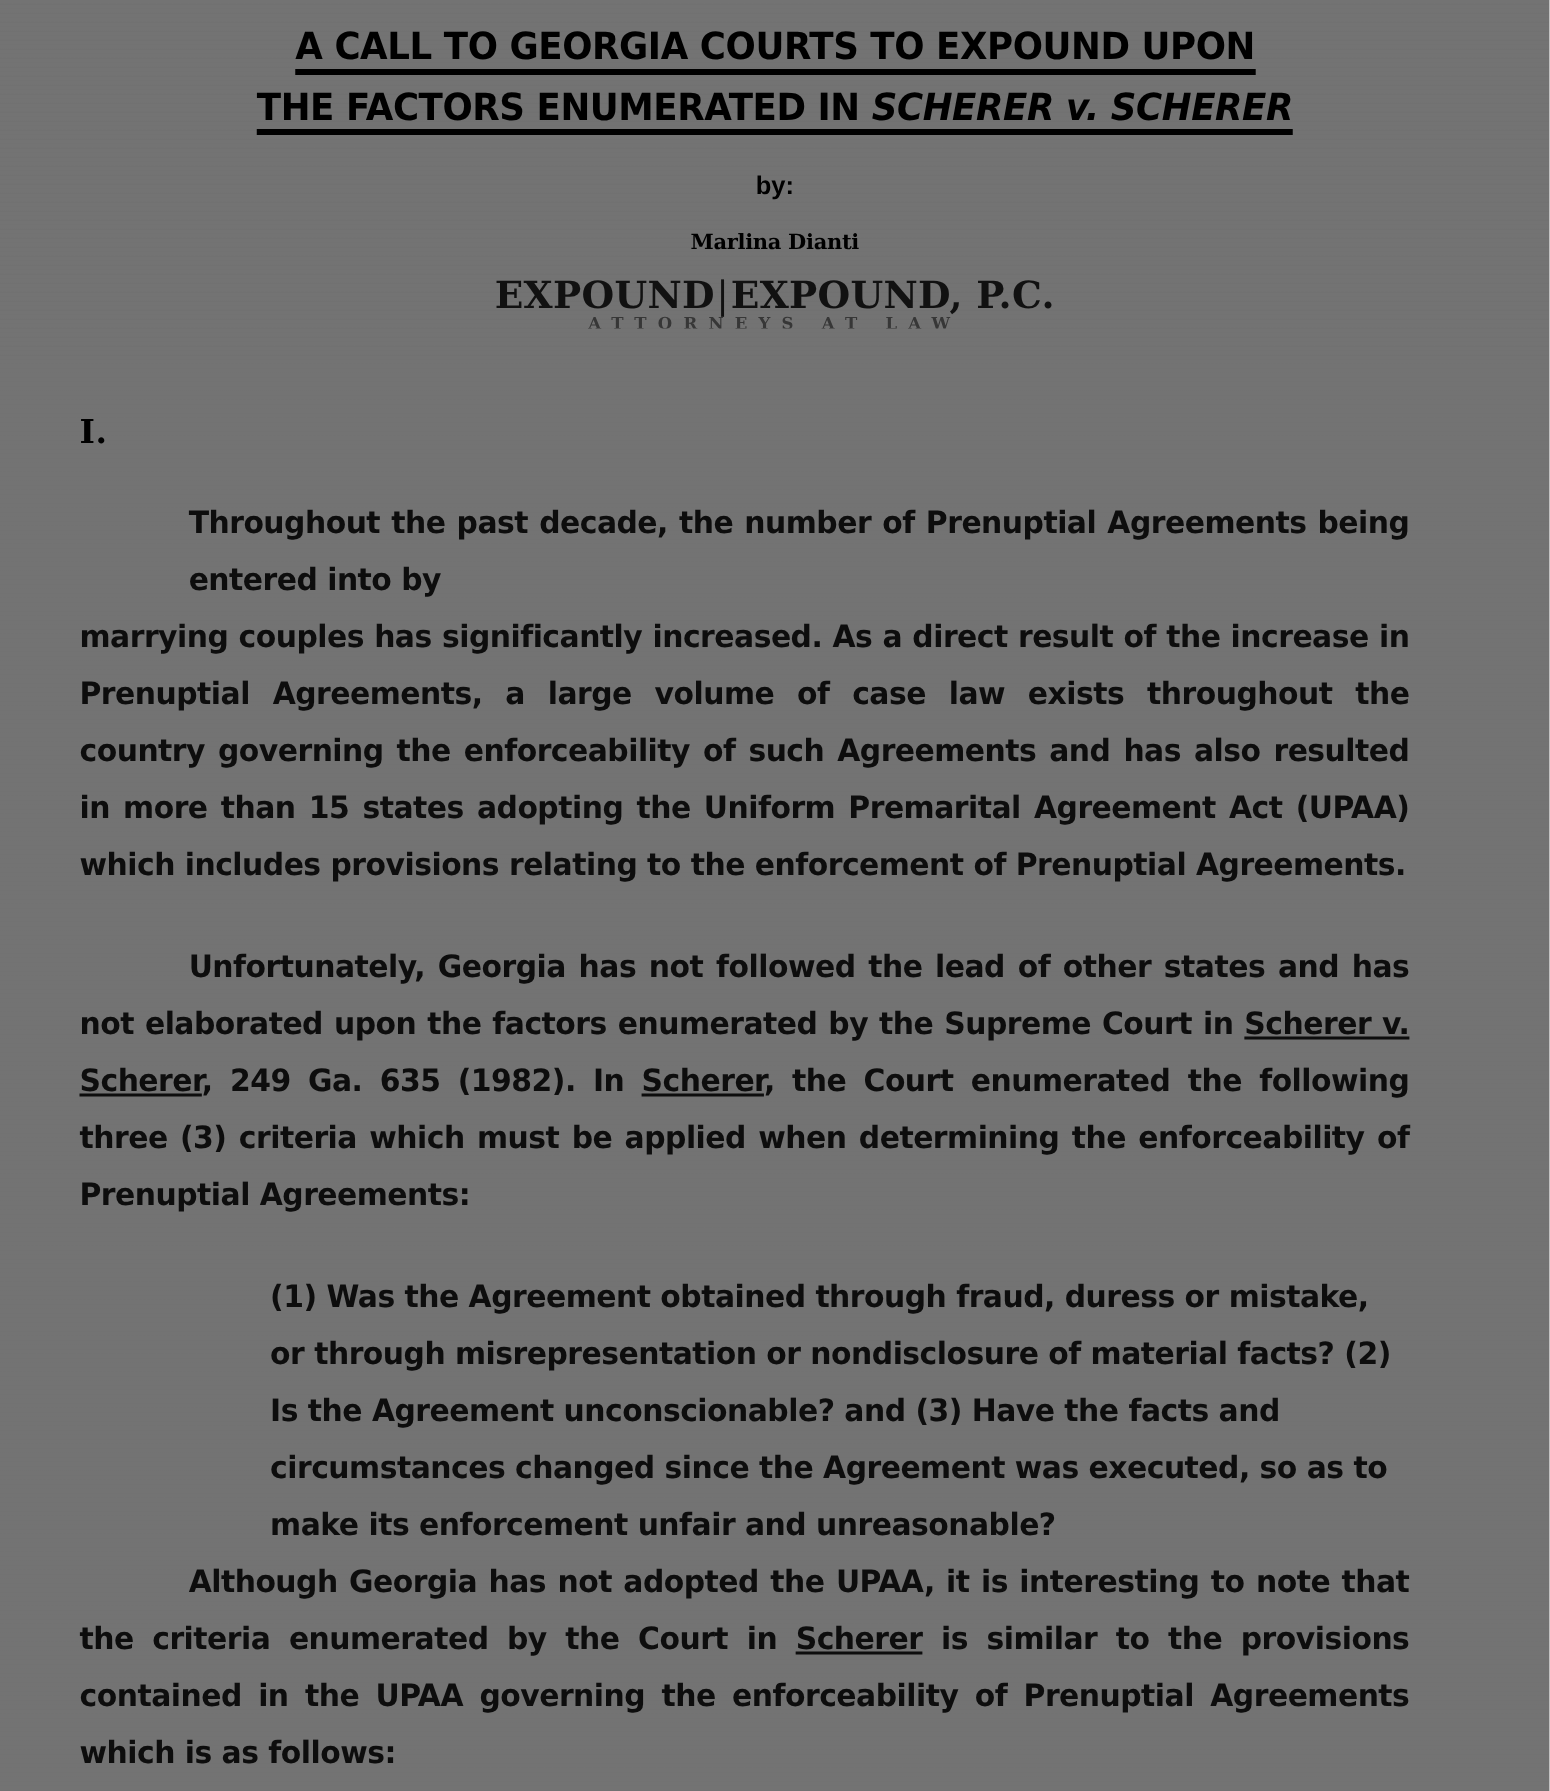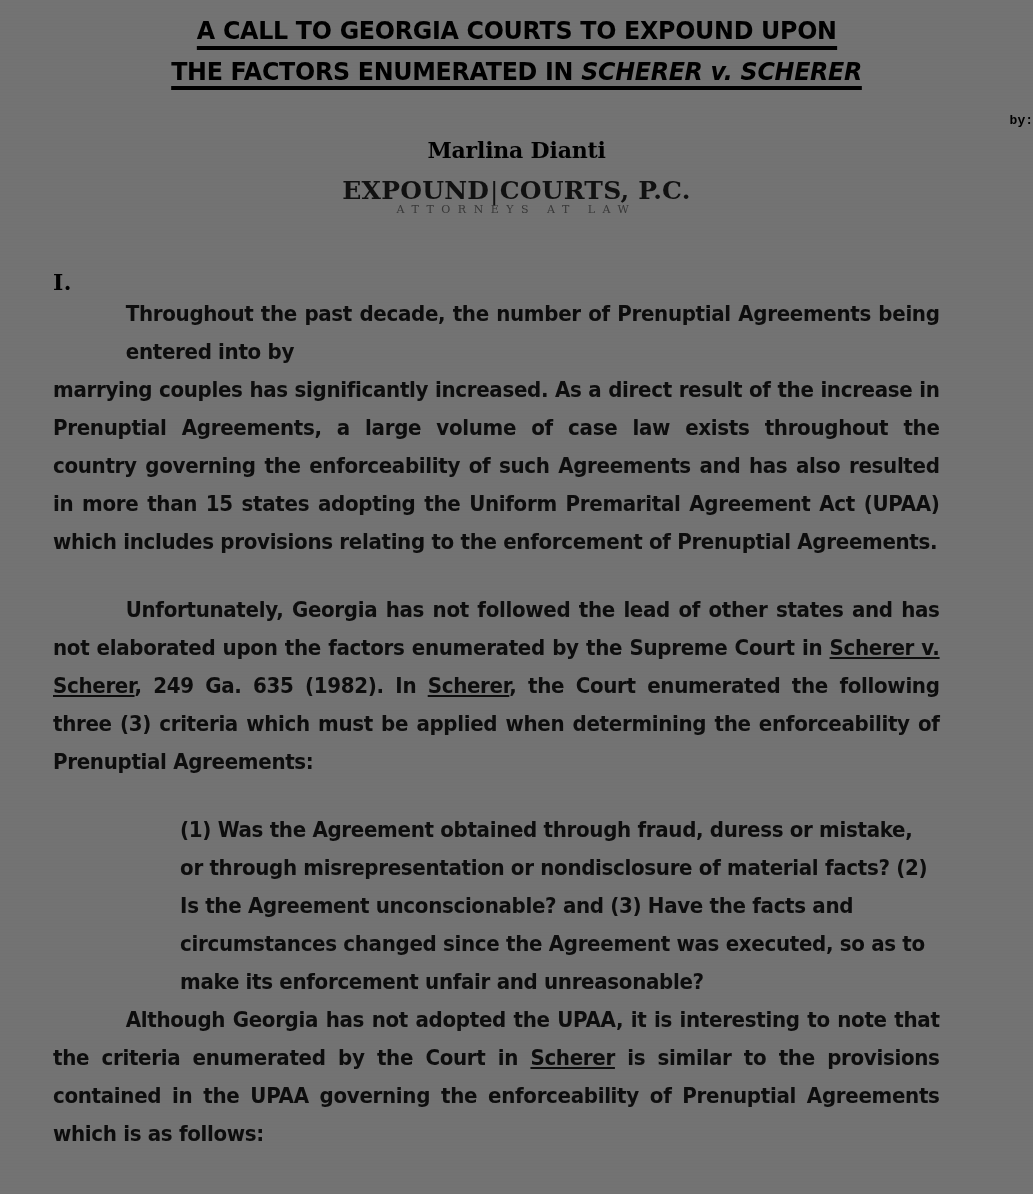--- a/index.html
+++ b/index.html
@@ -50,34 +50,33 @@
     font-style: italic;
   }
 
   
   .byline {
     text-align: center;
     margin-top: 23px;
   }
 
   .byline-by {
-    font-family: Liberation Mono, monospace;
-    font-weight: bold;
-    font-size: 13px;
+    font-family: Liberation Sans, sans-serif;
+    font-weight: bold;
+    font-size: 17px;
     line-height: 1.25;
     color: #000;
-    text-align: right;
   }
 
   .byline-author {
     font-family: "DejaVu Serif", serif;
     font-weight: bold;
-    font-size: 22px;
+    font-size: 14px;
     line-height: 1.3;
-    margin-top: 7px;
+    margin-top: 19px;
     color: #111;
     filter: blur(0.45px) contrast(1.35);
     letter-spacing: -0.2px;
   }
 
   .firm-block {
     margin-top: 13px;
     line-height: 1;
   }
 
@@ -91,21 +90,21 @@
   }
 
   .firm-divider {
     font-weight: normal;
     padding: 0 1px;
   }
 
   .firm-tagline {
     margin-top: 1px;
     font-family: "DejaVu Serif", serif;
-    font-weight: normal;
+    font-weight: bold;
     font-size: 11px;
     letter-spacing: 7.5px;
     color: #2a2a2a;
     height: 9px;
     overflow: hidden;
     opacity: 0.82;
     filter: blur(0.3px);
   }
 
   
@@ -120,20 +119,21 @@
     display: flex;
   }
 
   .section-number {
     width: 78px;
     flex: 0 0 78px;
   }
 
   
   .body-area {
+    margin-top: 28px;
     padding: 0 66px 0 53px;
   }
 
   p.para {
     margin: 0;
     font-family: "DejaVu Sans", sans-serif;
     font-weight: bold;
     font-size: 20.5px;
     line-height: 38px;
     text-align: justify;
@@ -215,21 +215,21 @@
     <div class="title-line title-line-2">
       <span>THE FACTORS ENUMERATED IN </span><span class="title-italic">SCHERER v. SCHERER</span>
     </div>
   </div>
 
   <div class="byline">
     <div class="byline-by">by:</div>
     <div class="byline-author">Marlina Dianti</div>
 
     <div class="firm-block">
-      <div class="firm-name"><span>EXPOUND</span><span class="firm-divider">|</span><span>COURTS, P.C.</span></div>
+      <div class="firm-name"><span>EXPOUND</span><span class="firm-divider">|</span><span>EXPOUND, P.C.</span></div>
       <div class="firm-tagline">ATTORNEYS AT LAW</div>
     </div>
   </div>
 
   <div class="section-heading">
     <span class="section-number">I.</span>
   </div>
 
   <div class="body-area">
 

